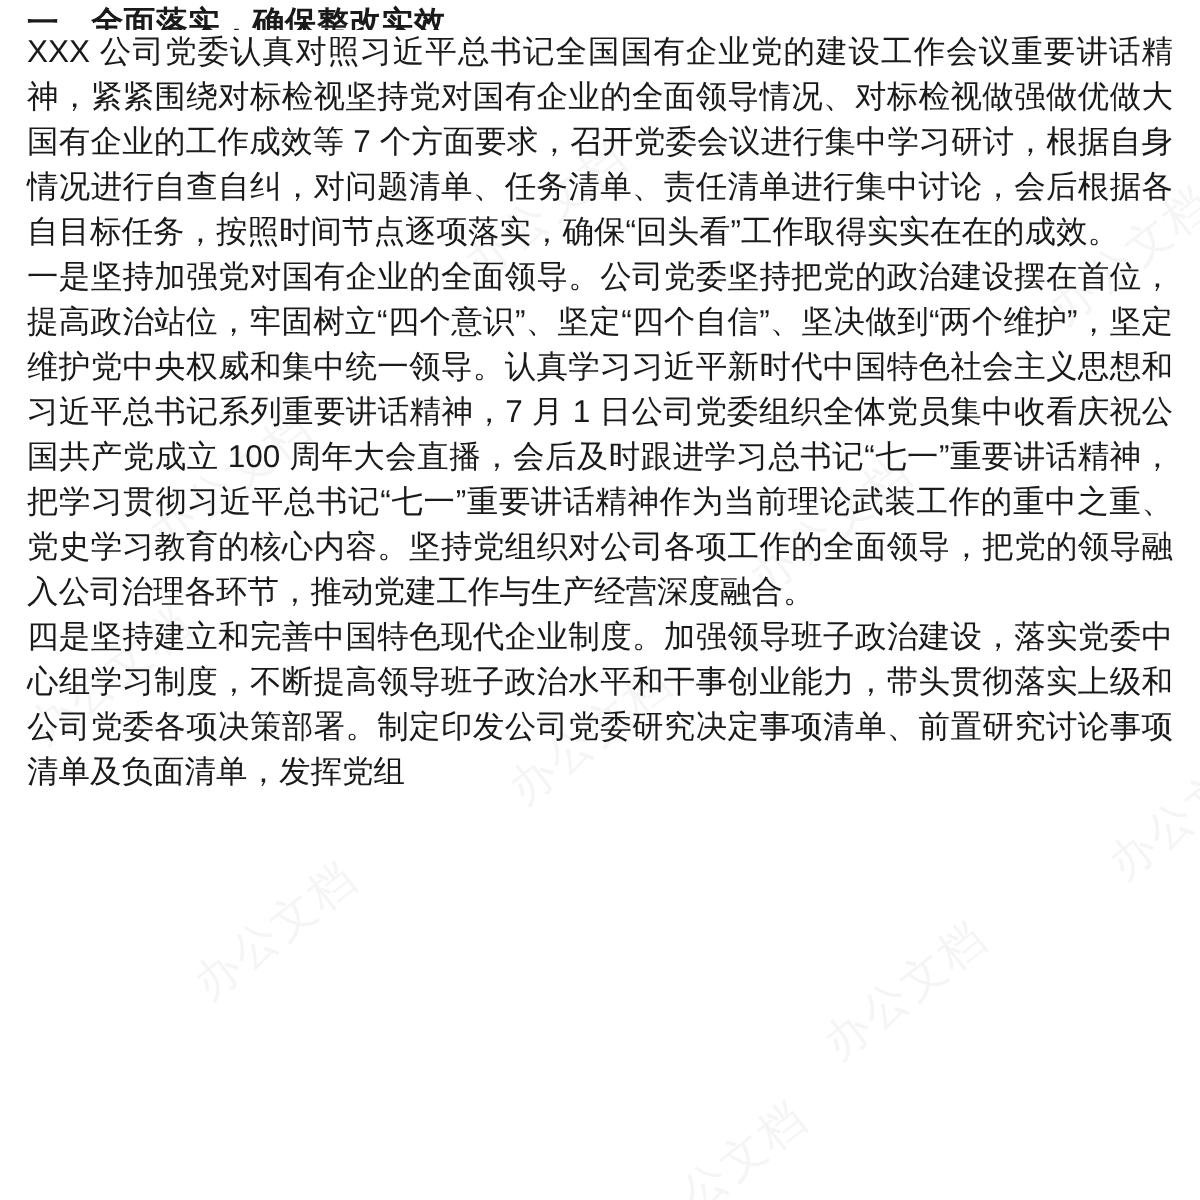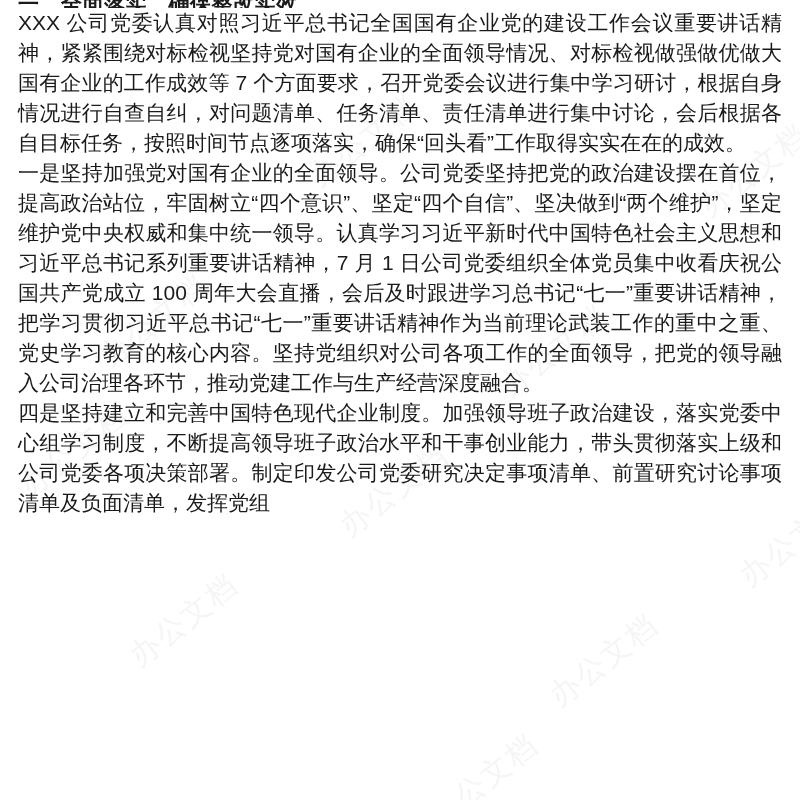--- a/index.html
+++ b/index.html
@@ -35,21 +35,21 @@
     transform-origin: center center;
     white-space: nowrap;
     font-weight: 400;
   }
 
   
   #page {
     position: absolute;
     inset: 0;
     z-index: 1;
-    padding: 0 18px;
+    padding: 12px 18px;
     box-sizing: border-box;
   }
 
   #doc-heading {
     font-size: 21px;
     font-weight: bold;
     line-height: 30px;
     letter-spacing: 0.5px;
     margin: 0;
     

